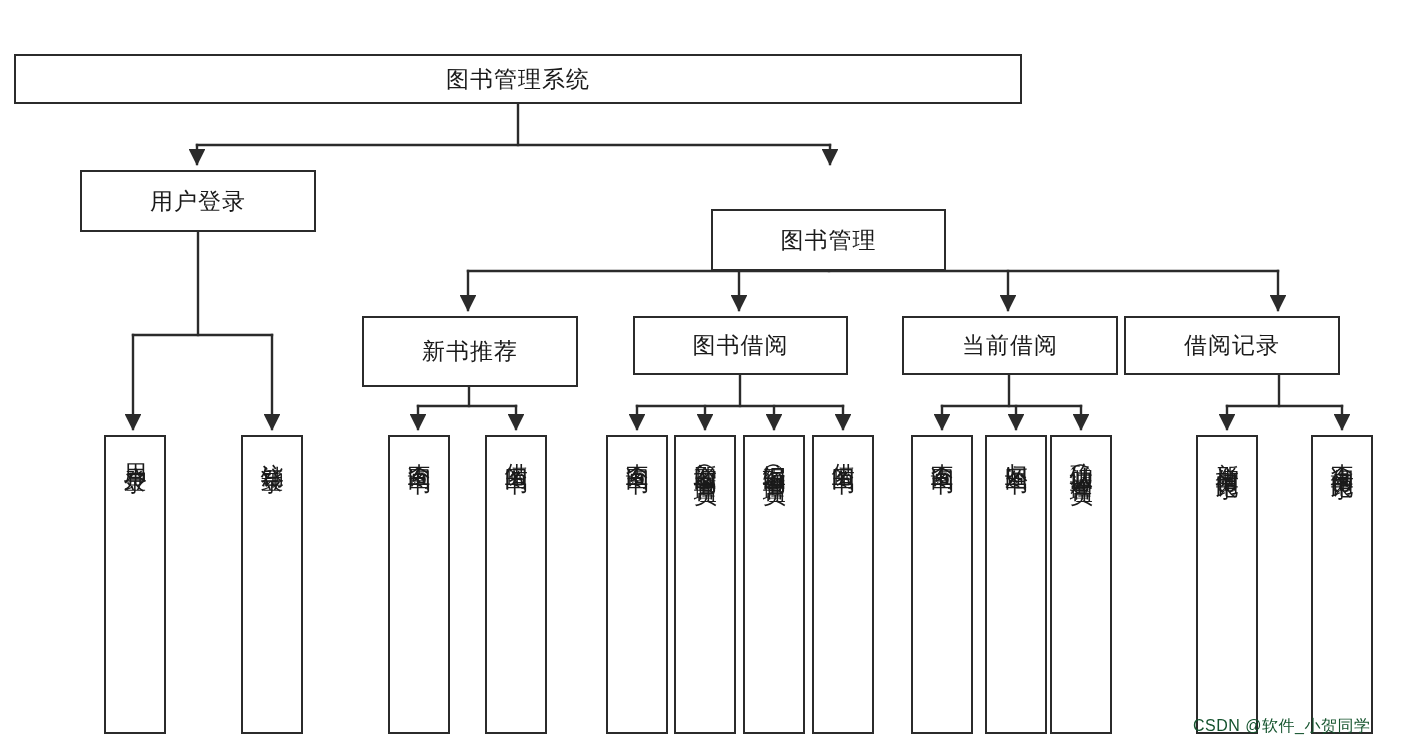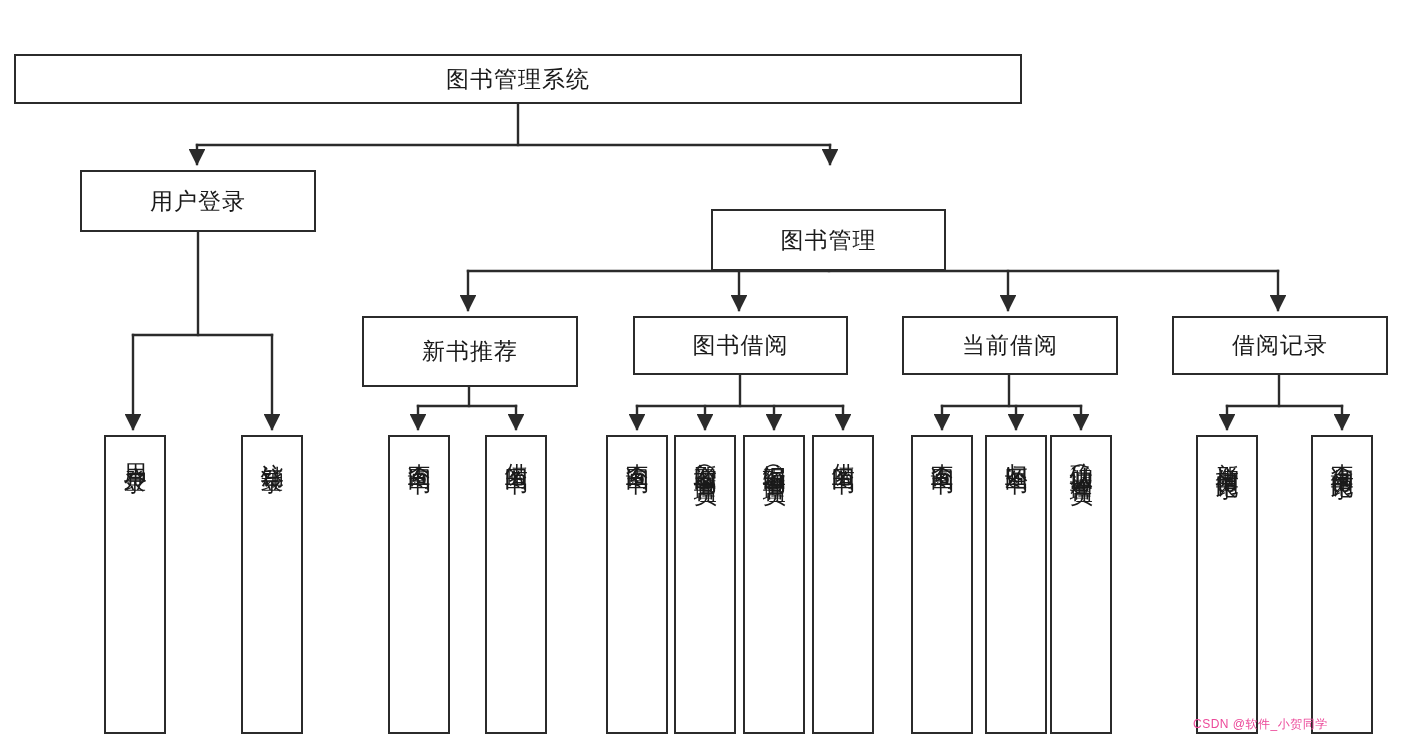--- a/index.html
+++ b/index.html
@@ -47,22 +47,22 @@
     writing-mode: vertical-rl;
     text-orientation: upright;
     font-size: 23px;
     line-height: 1.28;
     letter-spacing: 3px;
     white-space: nowrap;
     color: #1a1a1a;
   }
   .watermark {
     position: absolute;
-    font-size: 12px;
-    color: #ec4899;
+    font-size: 16px;
+    color: #14532d;
     white-space: nowrap;
     letter-spacing: 0.5px;
   }
 </style>
 </head>
 <body>
 
 <div id="canvas">
 
   <svg id="edges" viewBox="0 0 1405 747" xmlns="http://www.w3.org/2000/svg">
@@ -116,21 +116,21 @@
   </svg>
 
   <div class="node horizontal" style="left: 14px; top: 14px; width: 1008px; height: 50px; margin-top: 40px;">图书管理系统</div>
 
   <div class="node horizontal" style="left: 80px; top: 170px; width: 236px; height: 62px;">用户登录</div>
   <div class="node horizontal" style="left: 711px; top: 170px; width: 235px; height: 62px; margin-top: 39px;">图书管理</div>
 
   <div class="node horizontal" style="left: 362px; top: 316px; width: 216px; height: 71px;">新书推荐</div>
   <div class="node horizontal" style="left: 902px; top: 316px; width: 216px; height: 59px;">当前借阅</div>
   <div class="node horizontal" style="left: 633px; top: 316px; width: 215px; height: 59px;">图书借阅</div>
-  <div class="node horizontal" style="left: 1172px; top: 316px; width: 216px; height: 59px;">借阅记录</div>
+  <div class="node horizontal" style="left: 1124px; top: 316px; width: 216px; height: 59px;">借阅记录</div>
 
   <div class="node vertical" style="left: 104px; top: 435px; width: 62px; height: 299px;">
     <span class="vtext">用户登录</span>
   </div>
   <div class="node vertical" style="left: 241px; top: 435px; width: 62px; height: 299px;">
     <span class="vtext">注销登录</span>
   </div>
   <div class="node vertical" style="left: 388px; top: 435px; width: 62px; height: 299px;">
     <span class="vtext">查询图书</span>
   </div>

